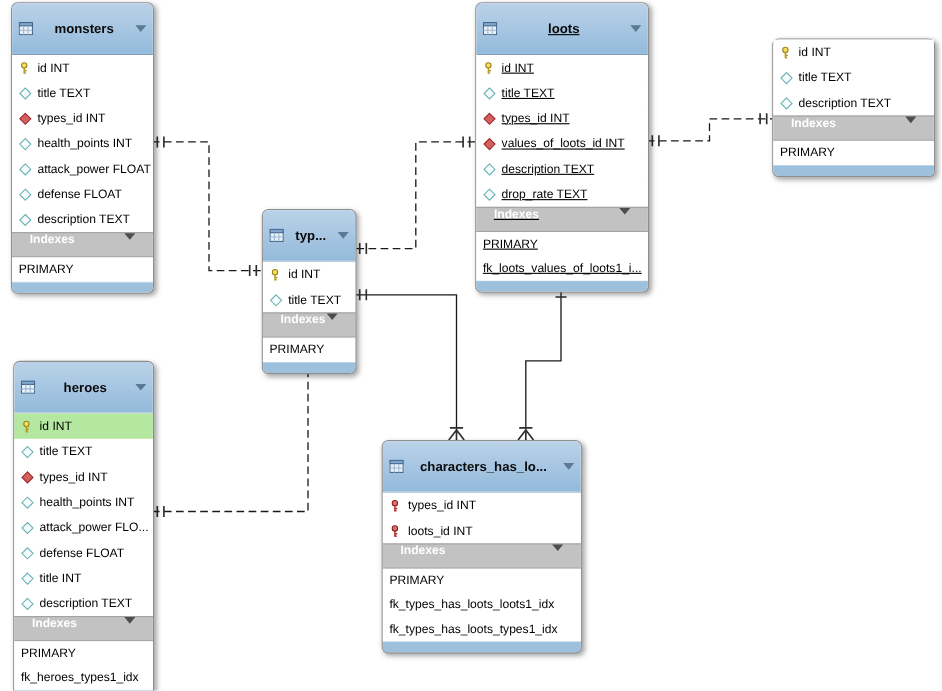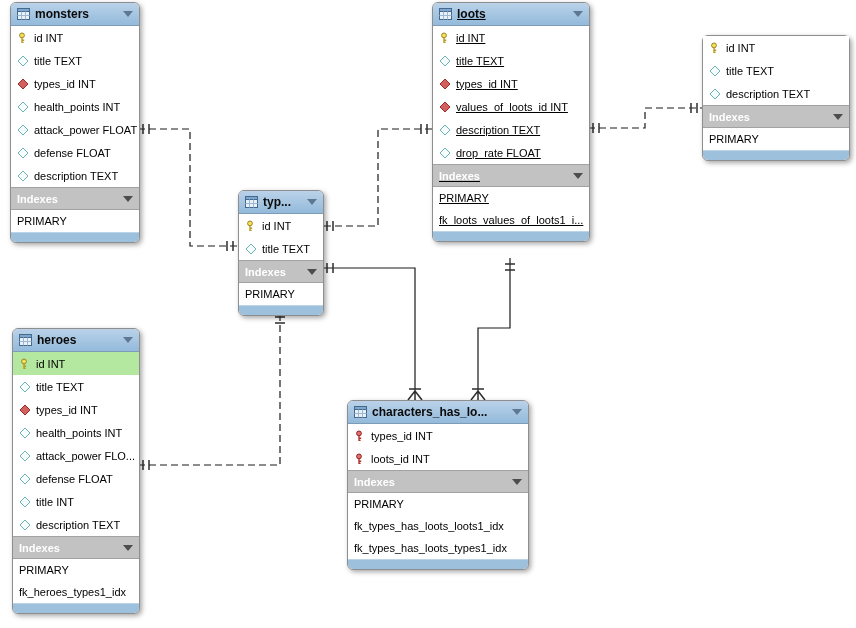--- a/index.html
+++ b/index.html
@@ -6,35 +6,35 @@
   #canvas{
     position:relative;width:856px;height:628px;background:#ffffff;overflow:hidden;
     font-family:"Liberation Sans",sans-serif;
   }
   #connectors{position:absolute;left:0;top:0;width:856px;height:628px;}
   .tbl{
     position:absolute;background:#ffffff;border:1px solid #8e8e8e;border-radius:6px;
     box-shadow:2px 2px 5px rgba(0,0,0,.35);
   }
   .tbl-hd{
-    display:flex;align-items:center;gap:5px;height:22px;padding:0 6px;
+    display:flex;align-items:center;gap:5px;height:22px;padding:12px 6px;
     background:linear-gradient(#bad2e9,#93badb);
-    border-bottom:1px solid #7e9cb8;border-radius:5px 5px 0 0;cursor:default;
+    border-bottom:1px solid #7e9cb8;border-radius:5px 5px 0 0;cursor:default;text-align:center;
   }
   .tbl-hd .ttl{
     flex:1;font-size:12px;font-weight:bold;color:#0a0a0a;
     white-space:nowrap;overflow:hidden;
   }
   .arrow{width:0;height:0;border-left:5px solid transparent;border-right:5px solid transparent;
     border-top:6px solid #5d7890;flex-shrink:0;}
   .colrow{display:flex;align-items:center;gap:5px;height:23px;padding:0 6px;
     font-size:11px;color:#000;background:#ffffff;white-space:nowrap;overflow:hidden;}
   .colrow.hl{background:#b4e7a0;}
   .colrow svg,.tbl-hd svg{flex-shrink:0;}
-  .idxhd{display:flex;align-items:center;height:21px;padding:0 6px;background:#c2c2c2;
+  .idxhd{display:flex;align-items:flex-start;height:21px;padding:0 16px;background:#c2c2c2;
     border-top:1px solid #a2a2a2;border-bottom:1px solid #a2a2a2;}
   .idxhd .lbl{flex:1;font-size:11px;font-weight:bold;color:#ffffff;}
   .idxhd .arrow{border-top-color:#4d4d4d;border-left-width:5px;border-right-width:5px;}
   .idxrow{display:flex;align-items:center;height:22px;padding:0 6px;font-size:11px;
     color:#000;background:#ffffff;white-space:nowrap;overflow:hidden;}
   .ftr{height:9px;background:#9dc0dd;border-radius:0 0 5px 5px;border-top:1px solid #bcd4e7;}
 </style>
 </head>
 <body>
 
@@ -198,21 +198,21 @@
             </svg>
           </span>
           <span>description TEXT</span>
         </div>
         <div class="colrow">
           <span style="display: inline-flex;">
             <svg width="12" height="12" viewBox="0 0 12 12">
               <path d="M6 1 L11 6 L6 11 L1 6 Z" fill="#f7fdfd" stroke="#6ab2b6"></path>
             </svg>
           </span>
-          <span>drop_rate FLOAT</span>
+          <span>drop_rate TEXT</span>
         </div>
         <div class="idxhd">
           <span class="lbl">Indexes</span>
           <span class="arrow"></span>
         </div>
         <div class="idxrow">PRIMARY</div>
         <div class="idxrow">fk_loots_values_of_loots1_i...</div>
         <div class="ftr"></div>
       </div>
       <div class="tbl" style="left: 702px; top: 35px; width: 146px;">

